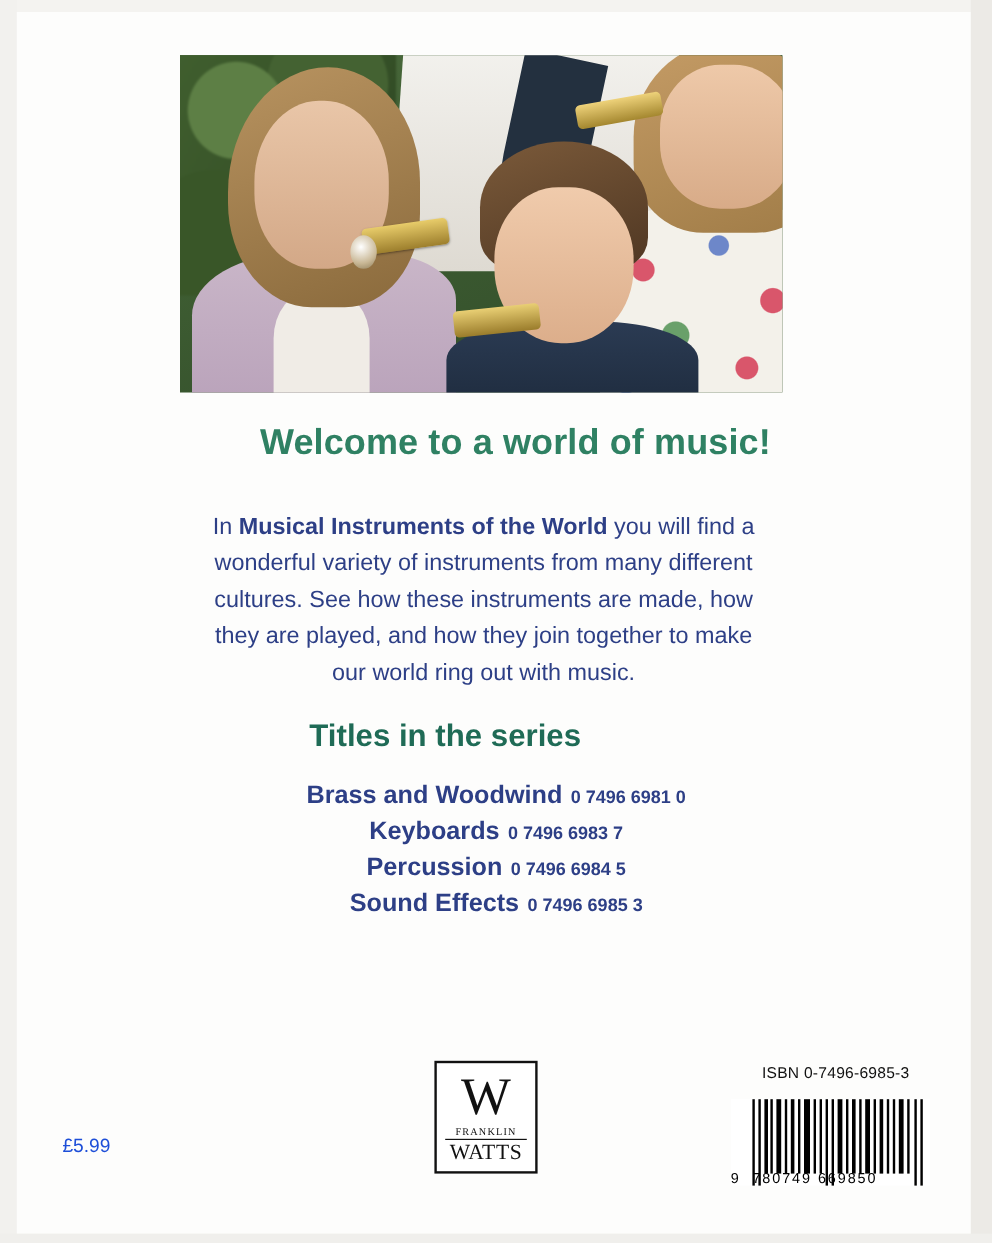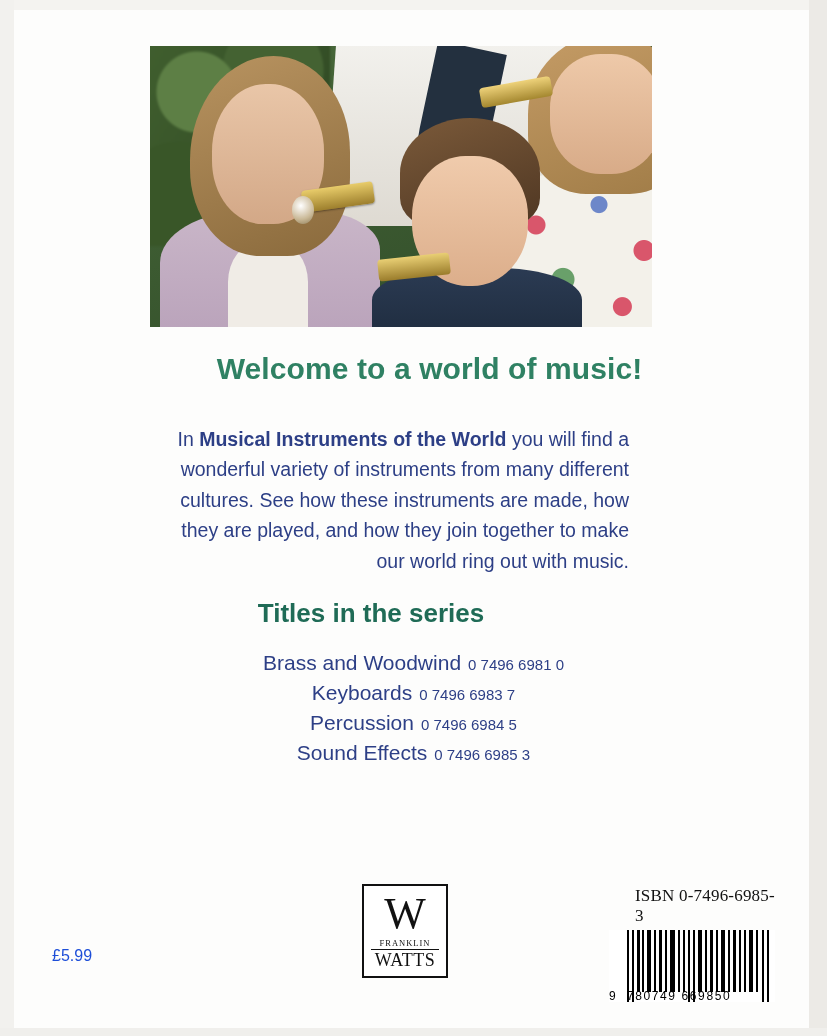--- a/index.html
+++ b/index.html
@@ -174,21 +174,21 @@
     color: #2f8163;
     font-size: 30px;
     font-weight: bold;
     letter-spacing: 0.1px;
   }
   .blurb {
     position: absolute;
     left: 177px;
     top: 404px;
     width: 452px;
-    text-align: right;
+    text-align: center;
     color: #2d3f86;
     font-size: 19.5px;
     line-height: 30.5px;
   }
   .blurb b { font-weight: bold; }
 
   .series-title {
     position: absolute;
     left: 0; top: 598px;
     width: 742px;
@@ -196,20 +196,21 @@
     color: #1f6b56;
     font-size: 26px;
     font-weight: bold;
   }
   .titles {
     position: absolute;
     left: 0; top: 648px;
     width: 827px;
     text-align: center;
     color: #2d3f86;
+    font-weight: bold;
   }
   .title-row {
     height: 30px;
     line-height: 30px;
     white-space: nowrap;
   }
   .title-row .name {
     font-size: 21px;
   }
   .title-row .isbn {
@@ -264,26 +265,25 @@
 
   
   .barcode-area {
     position: absolute;
     left: 609px;
     top: 886px;
     width: 166px;
     height: 104px;
   }
   .isbn-label {
-    font-size: 17px;
+    font-size: 13px;
     color: #111;
     letter-spacing: 0.2px;
-    margin-bottom: 4px;
+    margin-bottom: 15px;
     padding-left: 26px;
-    font-family: Liberation Serif, serif;
   }
   .bars {
     position: relative;
     height: 72px;
     width: 166px;
     background: #fff;
   }
   .bars .bar {
     position: absolute;
     top: 0;

